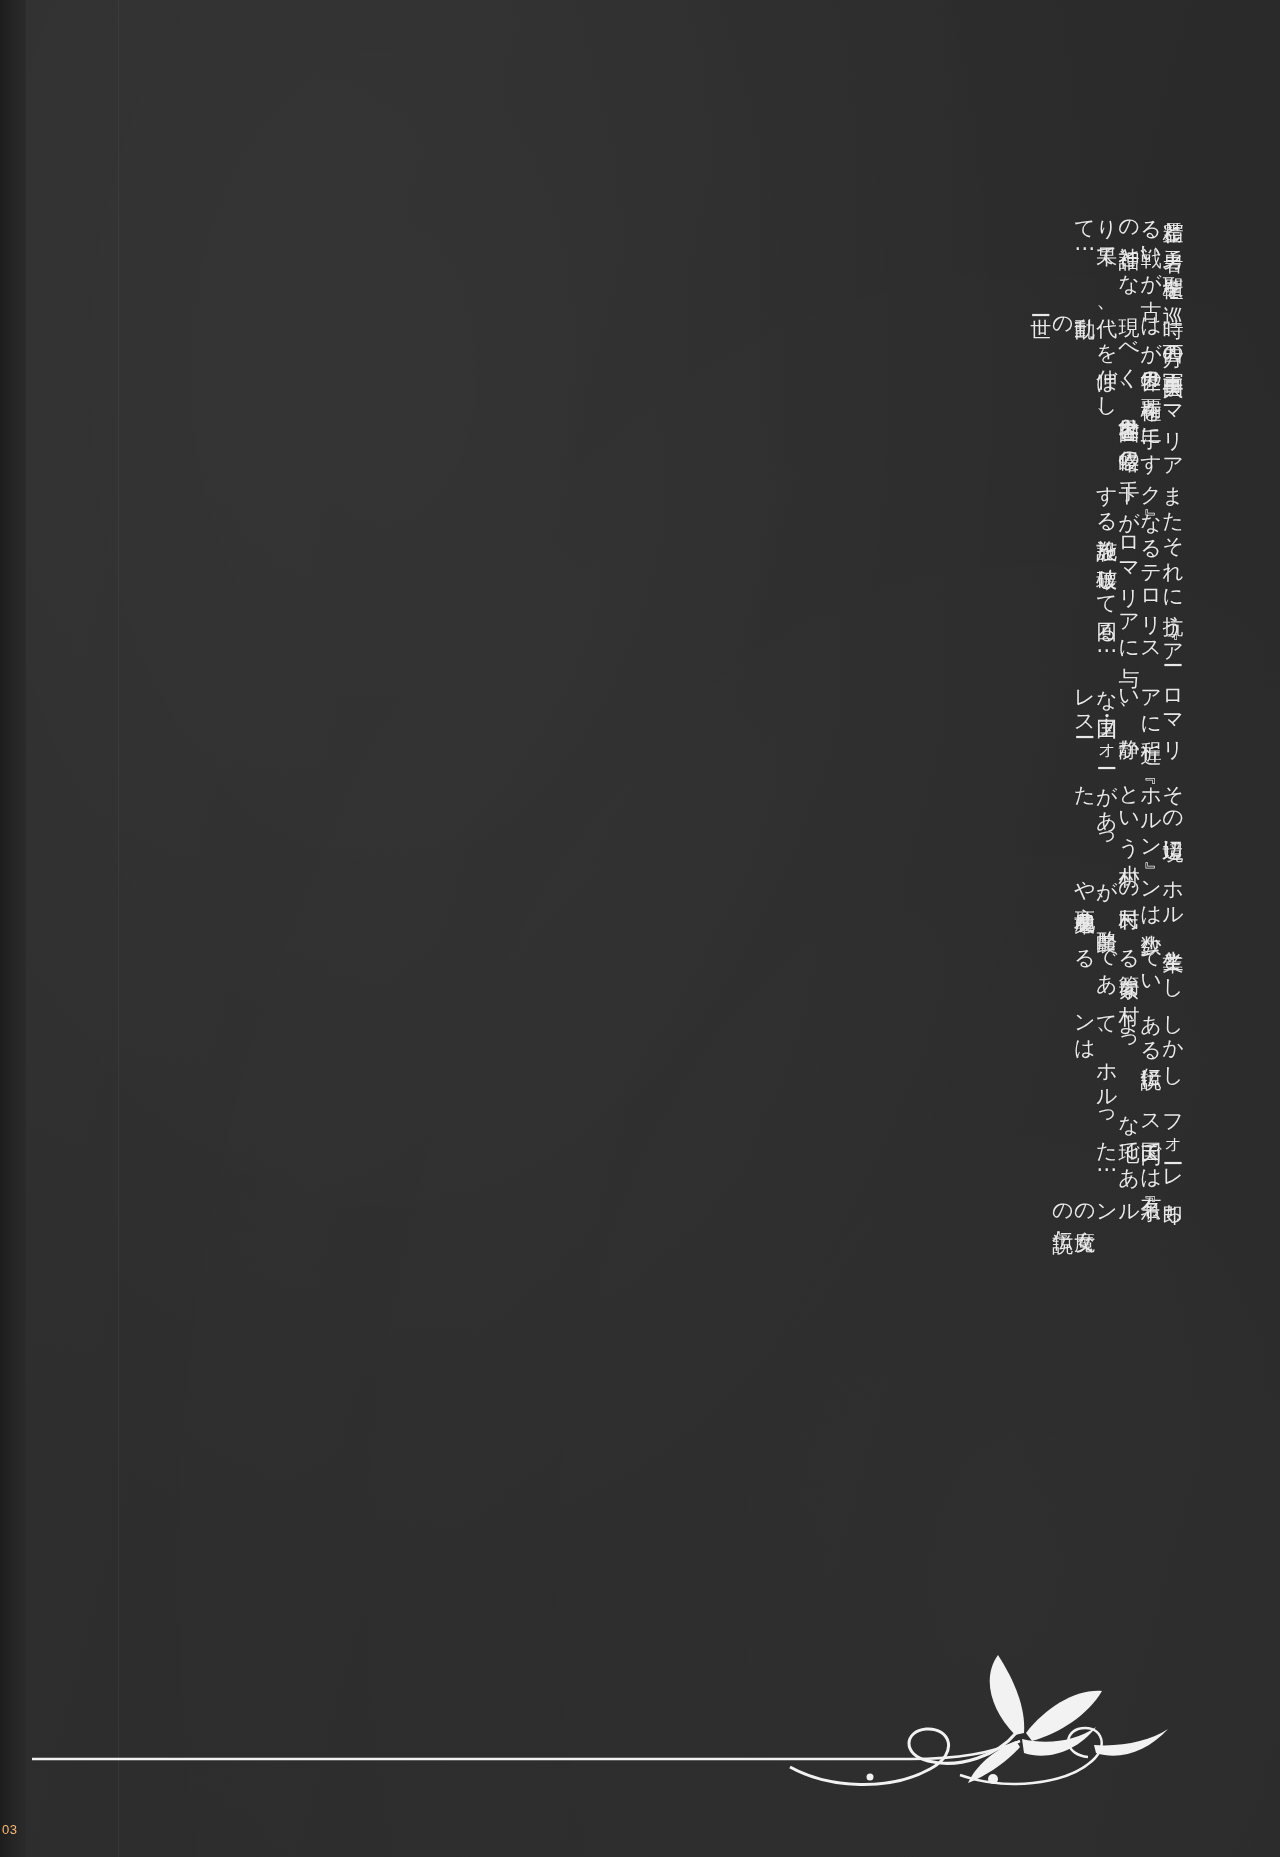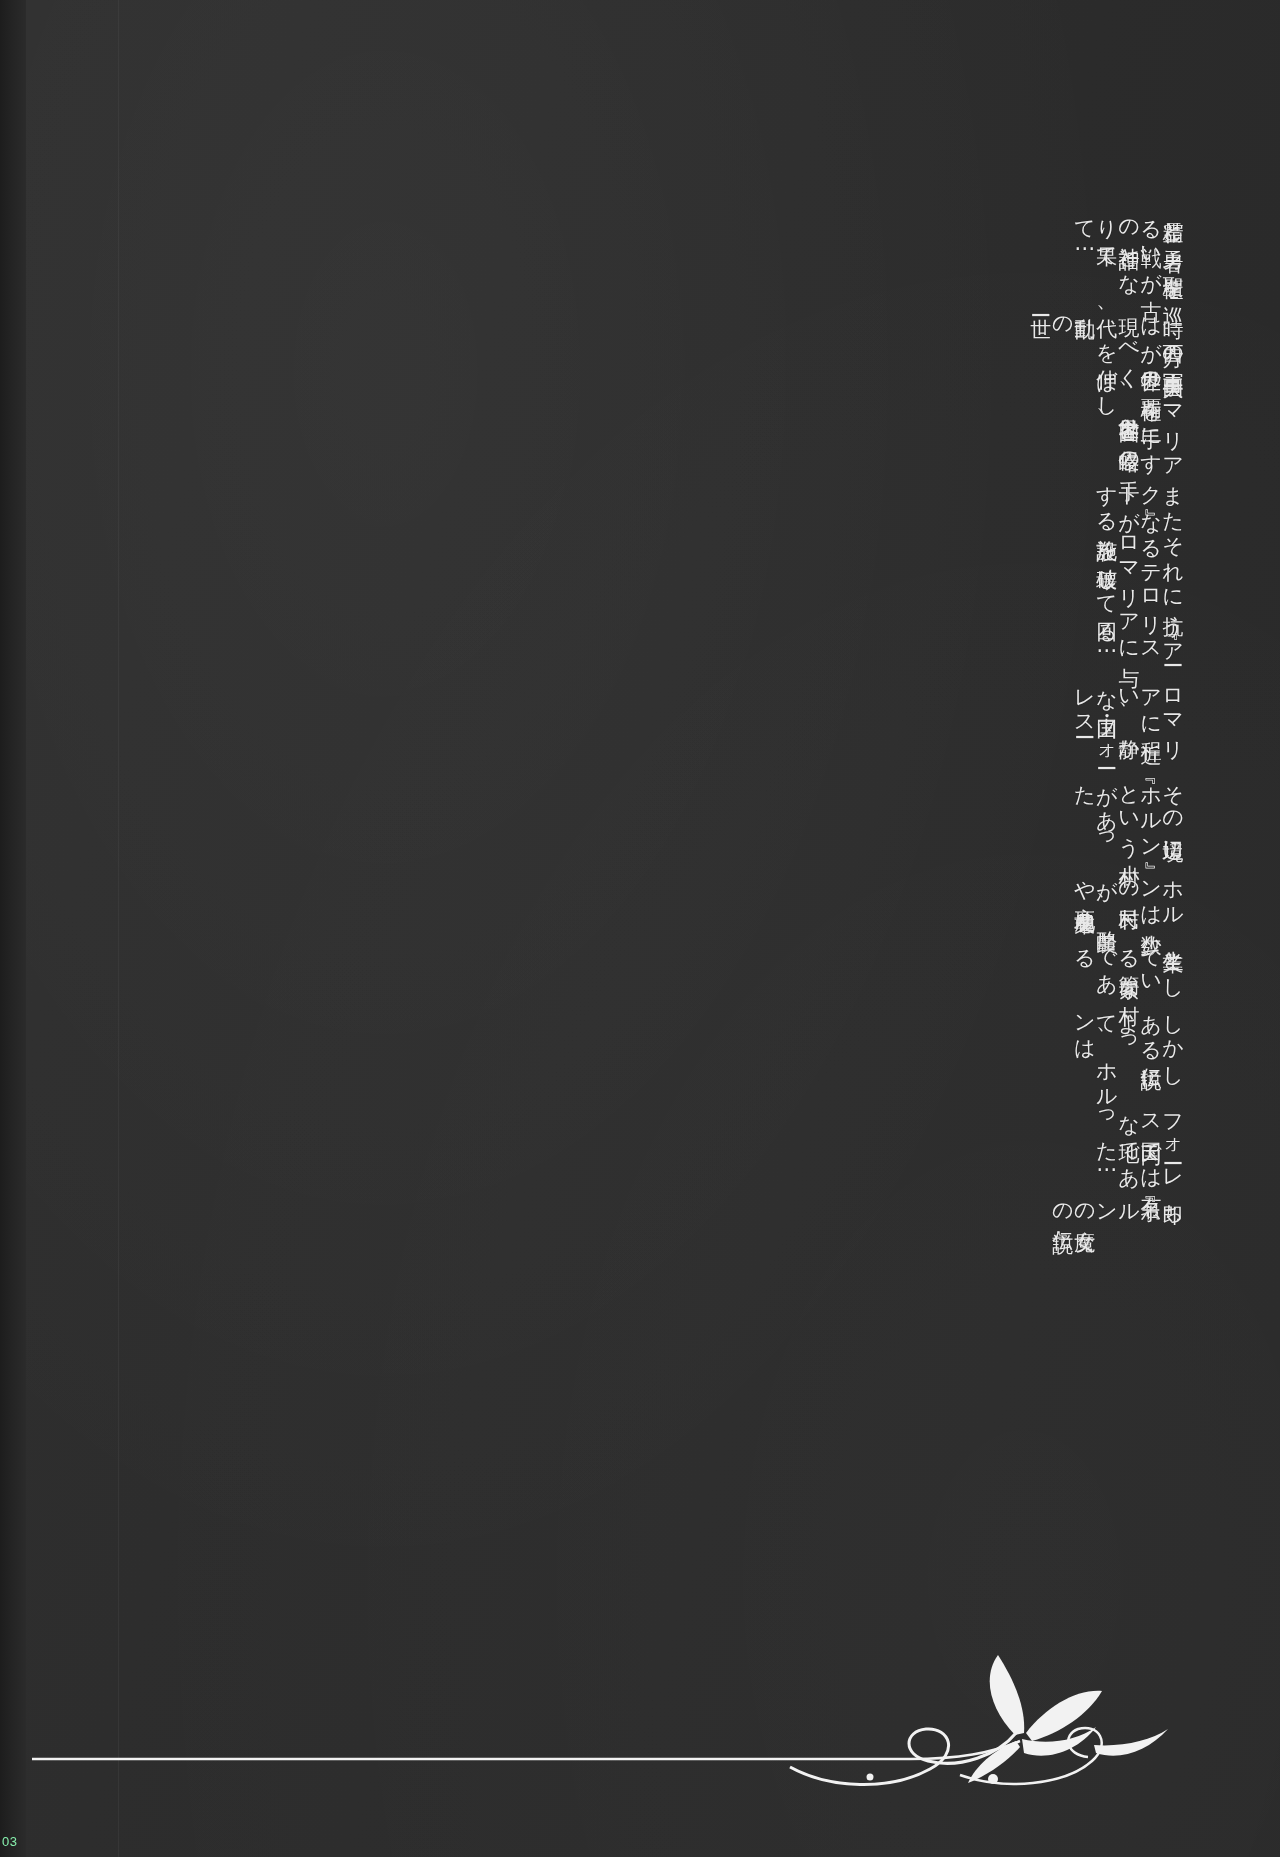--- a/index.html
+++ b/index.html
@@ -78,22 +78,22 @@
     position: absolute;
     left: 30px;
     bottom: 58px;
     width: 1250px;
     height: 150px;
     pointer-events: none;
   }
   .page-number {
     position: absolute;
     left: 2px;
-    bottom: 8px;
-    color: #86efac;
+    bottom: 20px;
+    color: #fdba74;
     font-size: 13px;
     letter-spacing: 0.04em;
     font-family: "Liberation Sans", sans-serif;
   }
 </style>
 </head>
 <body>
 
 <div class="page">
   <div class="grain"></div>

